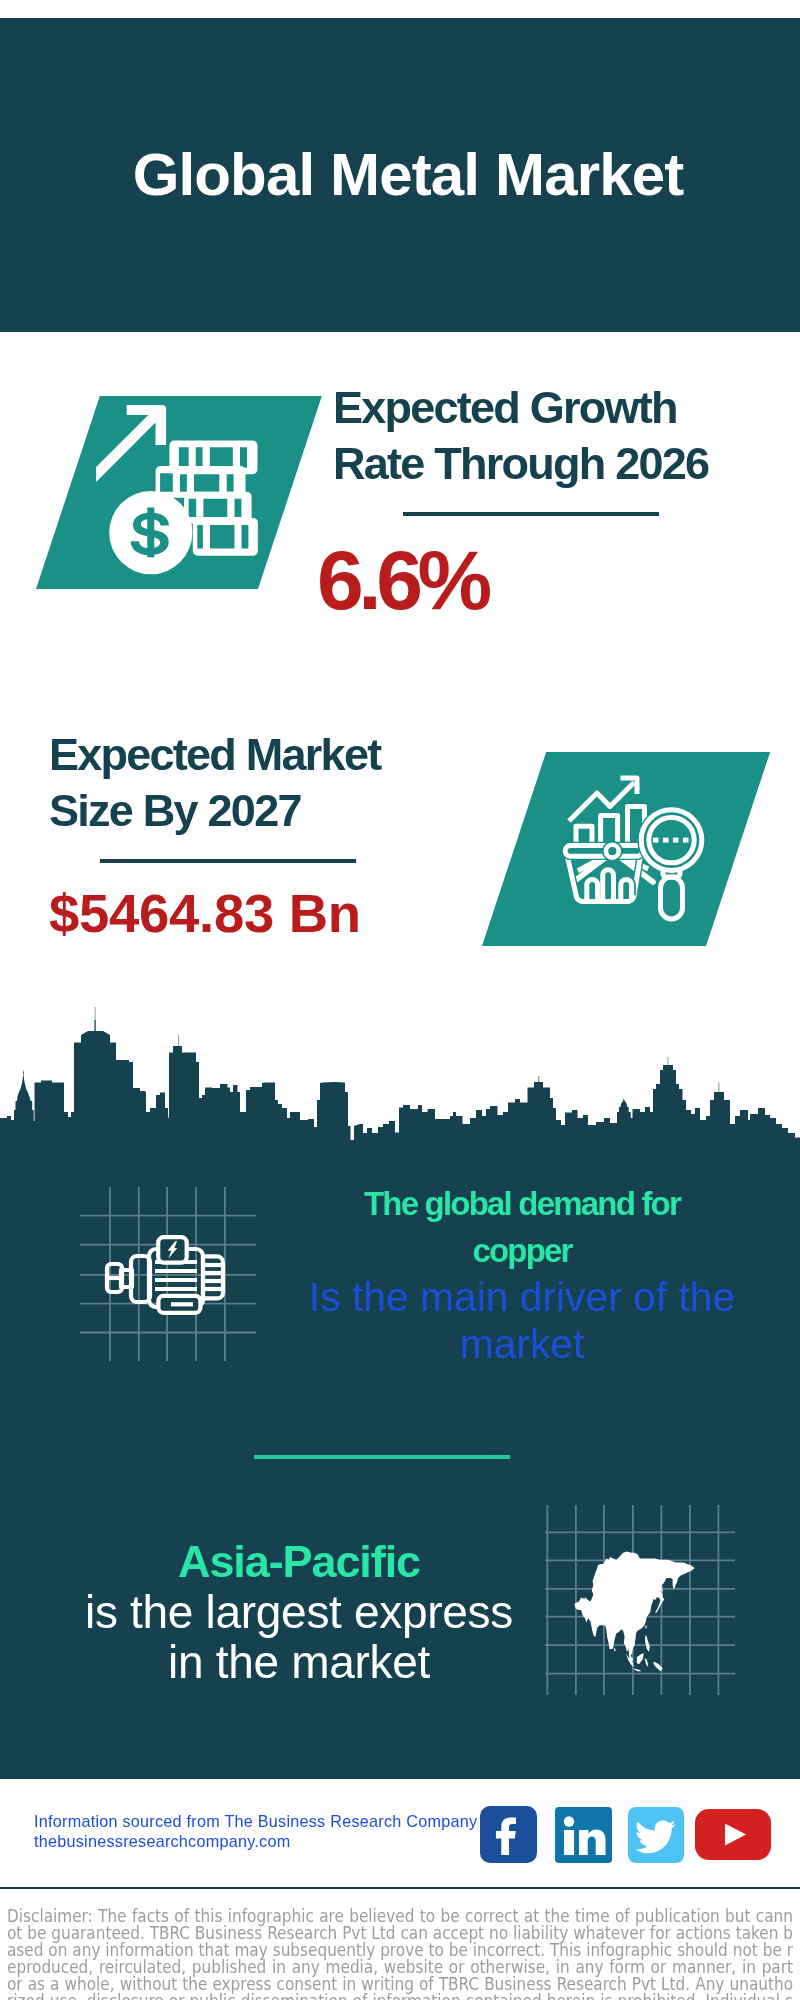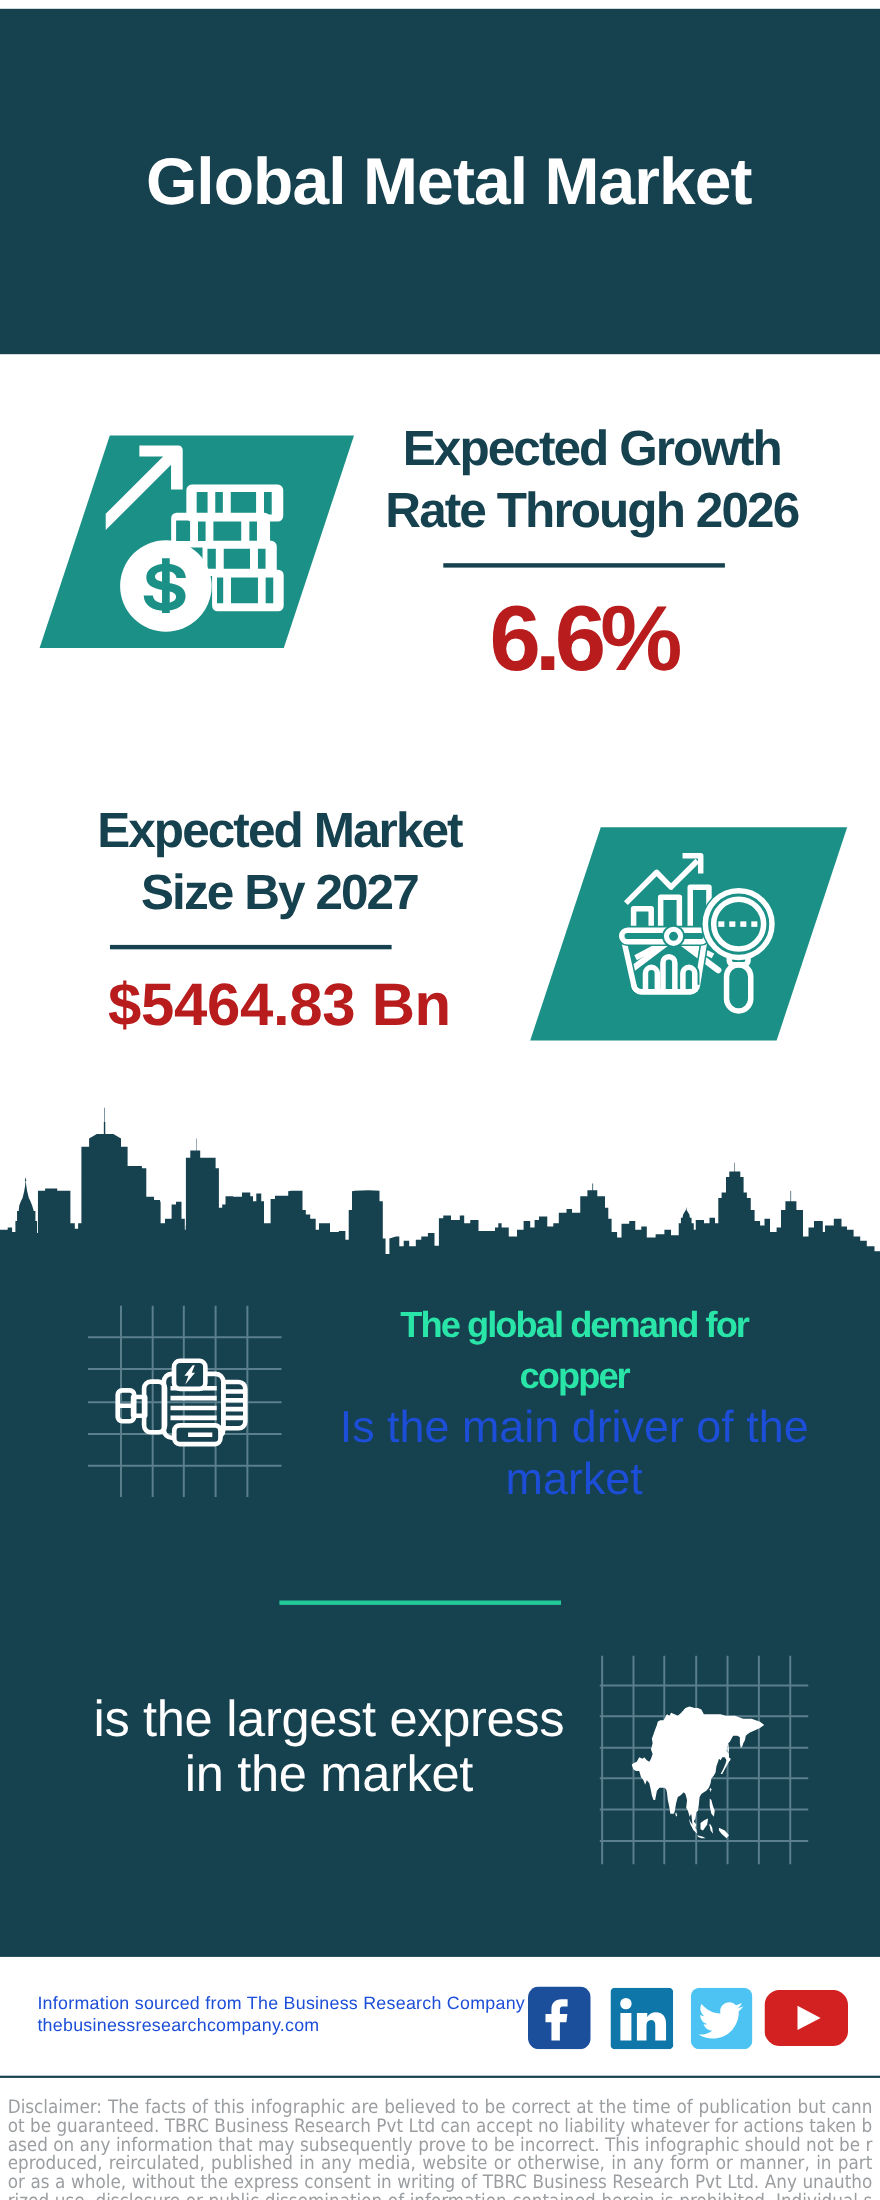--- a/index.html
+++ b/index.html
@@ -1,37 +1,37 @@
 <!DOCTYPE html>
 <html><head>
 <meta charset="utf-8">
 <title>Global Metal Market</title>
 <style>
   html,body{margin:0;padding:0;background:#fff;}
   body{width:800px;height:2000px;font-family:"Liberation Sans",sans-serif;overflow:hidden;}
   .page{position:relative;width:800px;height:2000px;overflow:hidden;background:#fff;}
 
   
-  .header{position:absolute;left:0;top:8px;width:800px;height:314px;background:#16414F;}
+  .header{position:absolute;left:0;top:18px;width:800px;height:314px;background:#16414F;}
   .header h1{position:absolute;left:0;top:0;width:800px;margin:0;
     text-align:center;color:#fff;font-size:60px;font-weight:bold;letter-spacing:-0.85px;
     line-height:314px;padding-left:16px;box-sizing:border-box;}
 
   
   .plg{position:absolute;background:#1B9087;}
   .plg1{left:36px;top:396px;width:222px;height:193px;
         transform:skewX(-18.3deg);transform-origin:bottom left;}
   .plg2{left:482px;top:752px;width:224px;height:194px;
         transform:skewX(-18.3deg);transform-origin:bottom left;}
 
   .icon1{position:absolute;left:95px;top:395px;width:175px;height:190px;}
   .icon2{position:absolute;left:558px;top:770px;width:160px;height:158px;}
 
   
-  .stat{position:absolute;text-align:center;}
+  .stat{position:absolute;}
   .stat .lbl{color:#16414F;font-size:45px;font-weight:bold;line-height:56px;letter-spacing:-1.75px;}
   .stat .rule{height:3.5px;background:#16414F;margin:20px auto 22px auto;}
   .stat .val{color:#b91c1c;font-size:84px;font-weight:bold;line-height:84px;letter-spacing:-5.4px;}
 
   .stat1{left:333px;top:380px;width:410px;}
   .stat1 .rule{width:256px;margin-left:70px;}
   .stat1 .val{margin-left:-16px;}
   .stat2{left:49px;top:727px;width:410px;}
   .stat2 .val{white-space:nowrap;font-size:54.5px;letter-spacing:-0.3px;line-height:58px;margin-top:8px;}
   .stat2 .rule{width:256px;margin-left:51px;}
@@ -236,20 +236,21 @@
   <div class="copper-text">
     <div class="grn">The global demand for</div>
     <div class="grn">copper</div>
     <div class="wht">Is the main driver of the</div>
     <div class="wht">market</div>
   </div>
 
   <div class="mid-rule"></div>
 
   <div class="asia-text">
+    <div class="grn">Asia-Pacific</div>
     <div class="wht">is the largest express</div>
     <div class="wht">in the market</div>
   </div>
   <div class="asia-map">
     <svg viewBox="0 0 190 190" width="190" height="190">
       <g stroke="#5B7F8C" stroke-width="1.8" fill="none">
         <line x1="2.4" y1="0" x2="2.4" y2="190"></line>
         <line x1="30.9" y1="0" x2="30.9" y2="190"></line>
         <line x1="58.9" y1="0" x2="58.9" y2="190"></line>
         <line x1="87.9" y1="0" x2="87.9" y2="190"></line>

